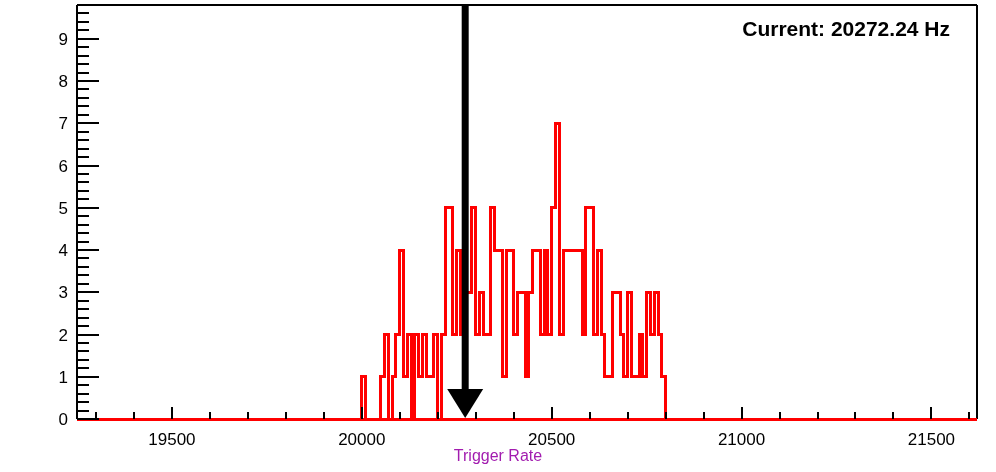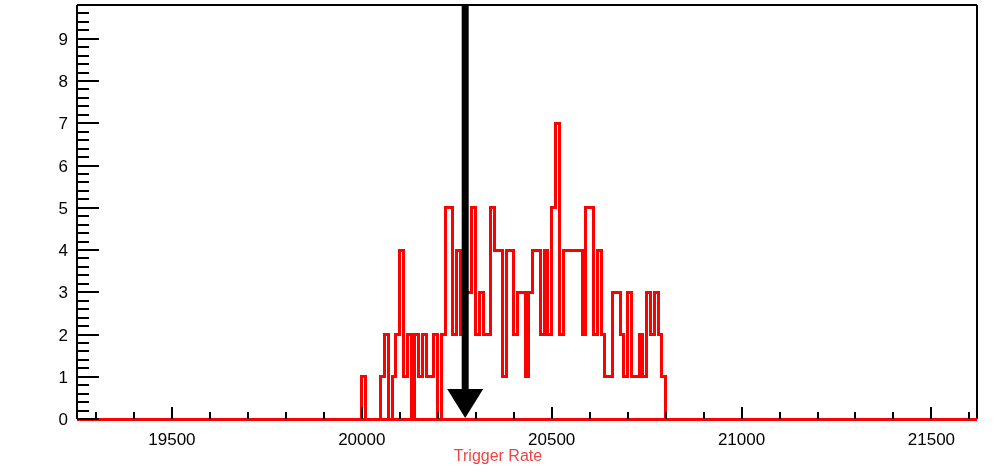--- a/index.html
+++ b/index.html
@@ -33,21 +33,21 @@
     white-space: nowrap;
   }
   #current-readout {
     right: 46px;
     top: 17px;
   }
   .axis-title {
     position: absolute;
     font-family: "Liberation Sans", sans-serif;
     font-size: 16px;
-    color: #ef4444;
+    color: #a21caf;
     white-space: nowrap;
   }
   #x-axis-title {
     left: 0;
     right: 0;
     top: 447px;
     text-align: center;
   }
 </style>
 </head>
@@ -162,16 +162,17 @@
         <text x="68" y="298.26530612244903" font-family="&quot;Liberation Sans&quot;, sans-serif" font-size="17" fill="#000000" text-anchor="end">3</text>
         <text x="68" y="256.0204081632653" font-family="&quot;Liberation Sans&quot;, sans-serif" font-size="17" fill="#000000" text-anchor="end">4</text>
         <text x="68" y="213.77551020408163" font-family="&quot;Liberation Sans&quot;, sans-serif" font-size="17" fill="#000000" text-anchor="end">5</text>
         <text x="68" y="171.530612244898" font-family="&quot;Liberation Sans&quot;, sans-serif" font-size="17" fill="#000000" text-anchor="end">6</text>
         <text x="68" y="129.28571428571433" font-family="&quot;Liberation Sans&quot;, sans-serif" font-size="17" fill="#000000" text-anchor="end">7</text>
         <text x="68" y="87.04081632653066" font-family="&quot;Liberation Sans&quot;, sans-serif" font-size="17" fill="#000000" text-anchor="end">8</text>
         <text x="68" y="44.795918367346985" font-family="&quot;Liberation Sans&quot;, sans-serif" font-size="17" fill="#000000" text-anchor="end">9</text>
       </g>
   </svg>
 
+  <div class="annot" id="current-readout">Current: 20272.24 Hz</div>
 
   <div class="axis-title" id="x-axis-title">Trigger Rate</div>
 
 </div>
 
 </body></html>

